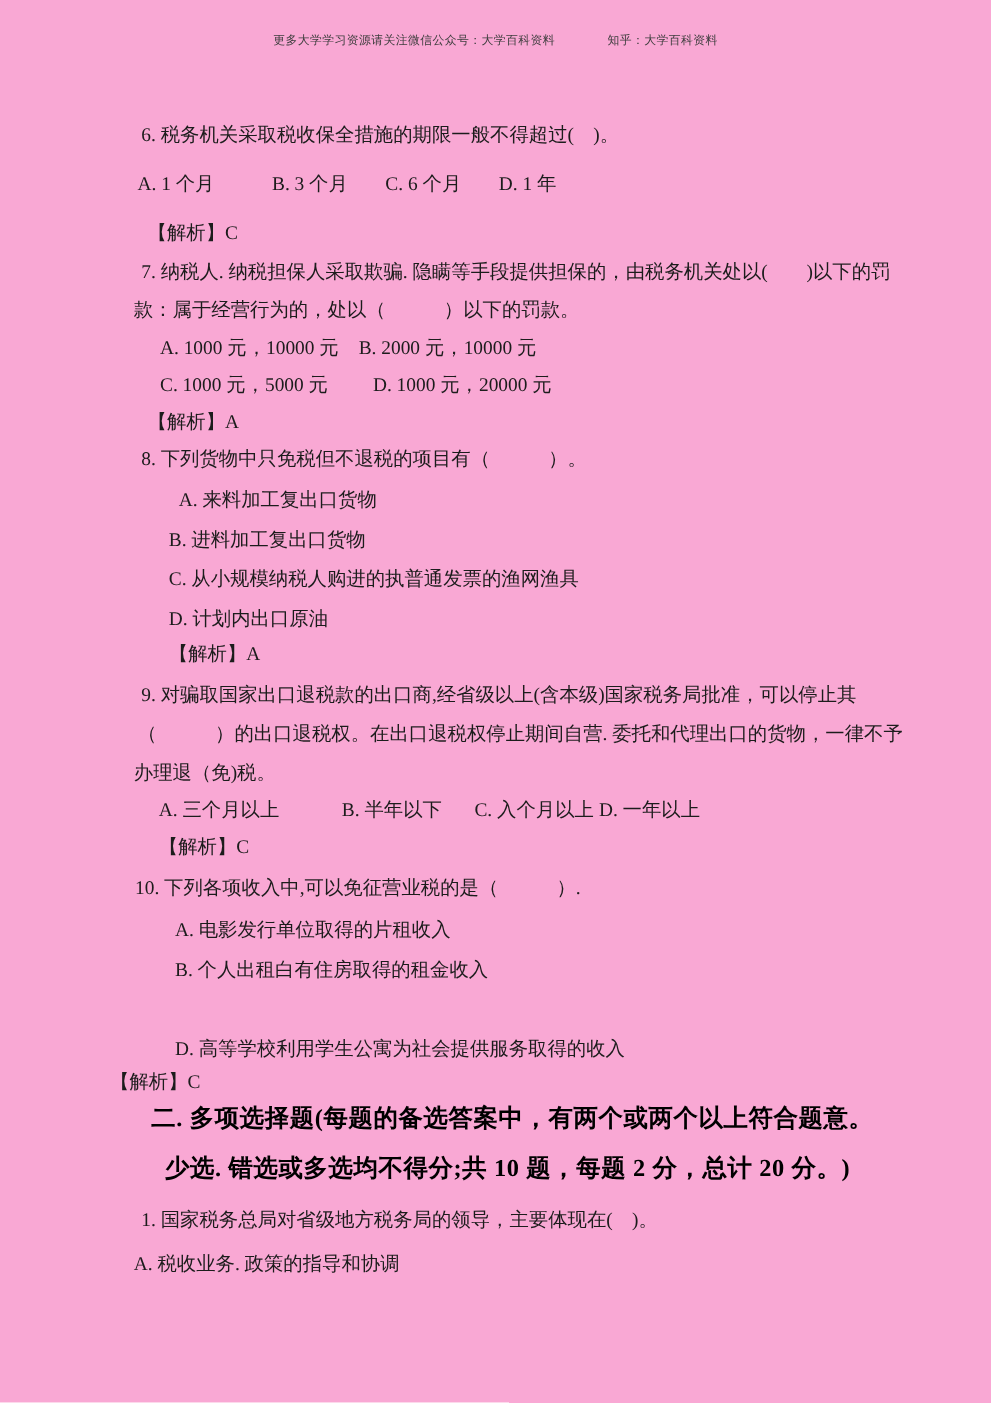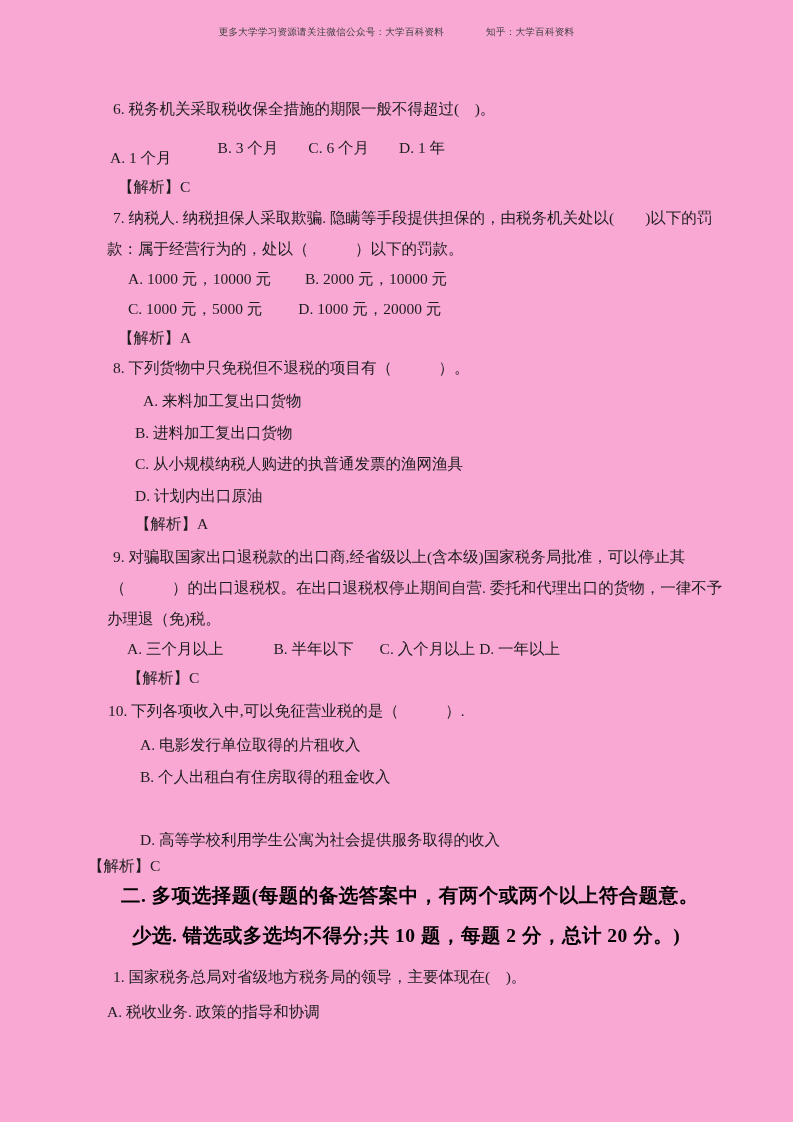--- a/index.html
+++ b/index.html
@@ -24,24 +24,24 @@
   }
   .header .hgap{display:inline-block;width:42px;}
   .ln{
     position:absolute;
     white-space:nowrap;
     font-size:15.5px;
     line-height:20px;
     color:#1c1c1c;
   }
   .row{display:flex;}
-  .row-q6 span:nth-child(1){margin-right:46px;margin-top:10px;}
+  .row-q6 span:nth-child(1){margin-right:46px;}
   .row-q6 span:nth-child(2){margin-right:30px;}
   .row-q6 span:nth-child(3){margin-right:30px;}
-  .row-q7a span:first-child{margin-right:34px;}
+  .row-q7a span:first-child{margin-right:16px;}
   .row-q7b span:first-child{margin-right:36px;}
   .row-q9 span:nth-child(1){margin-right:50px;}
   .row-q9 span:nth-child(2){margin-right:26px;}
   .row-q9 span:nth-child(3){margin-right:4px;}
   .hd{
     font-weight:bold;
     font-size:19.5px;
     line-height:24px;
     color:#000000;
     letter-spacing:0.5px;

